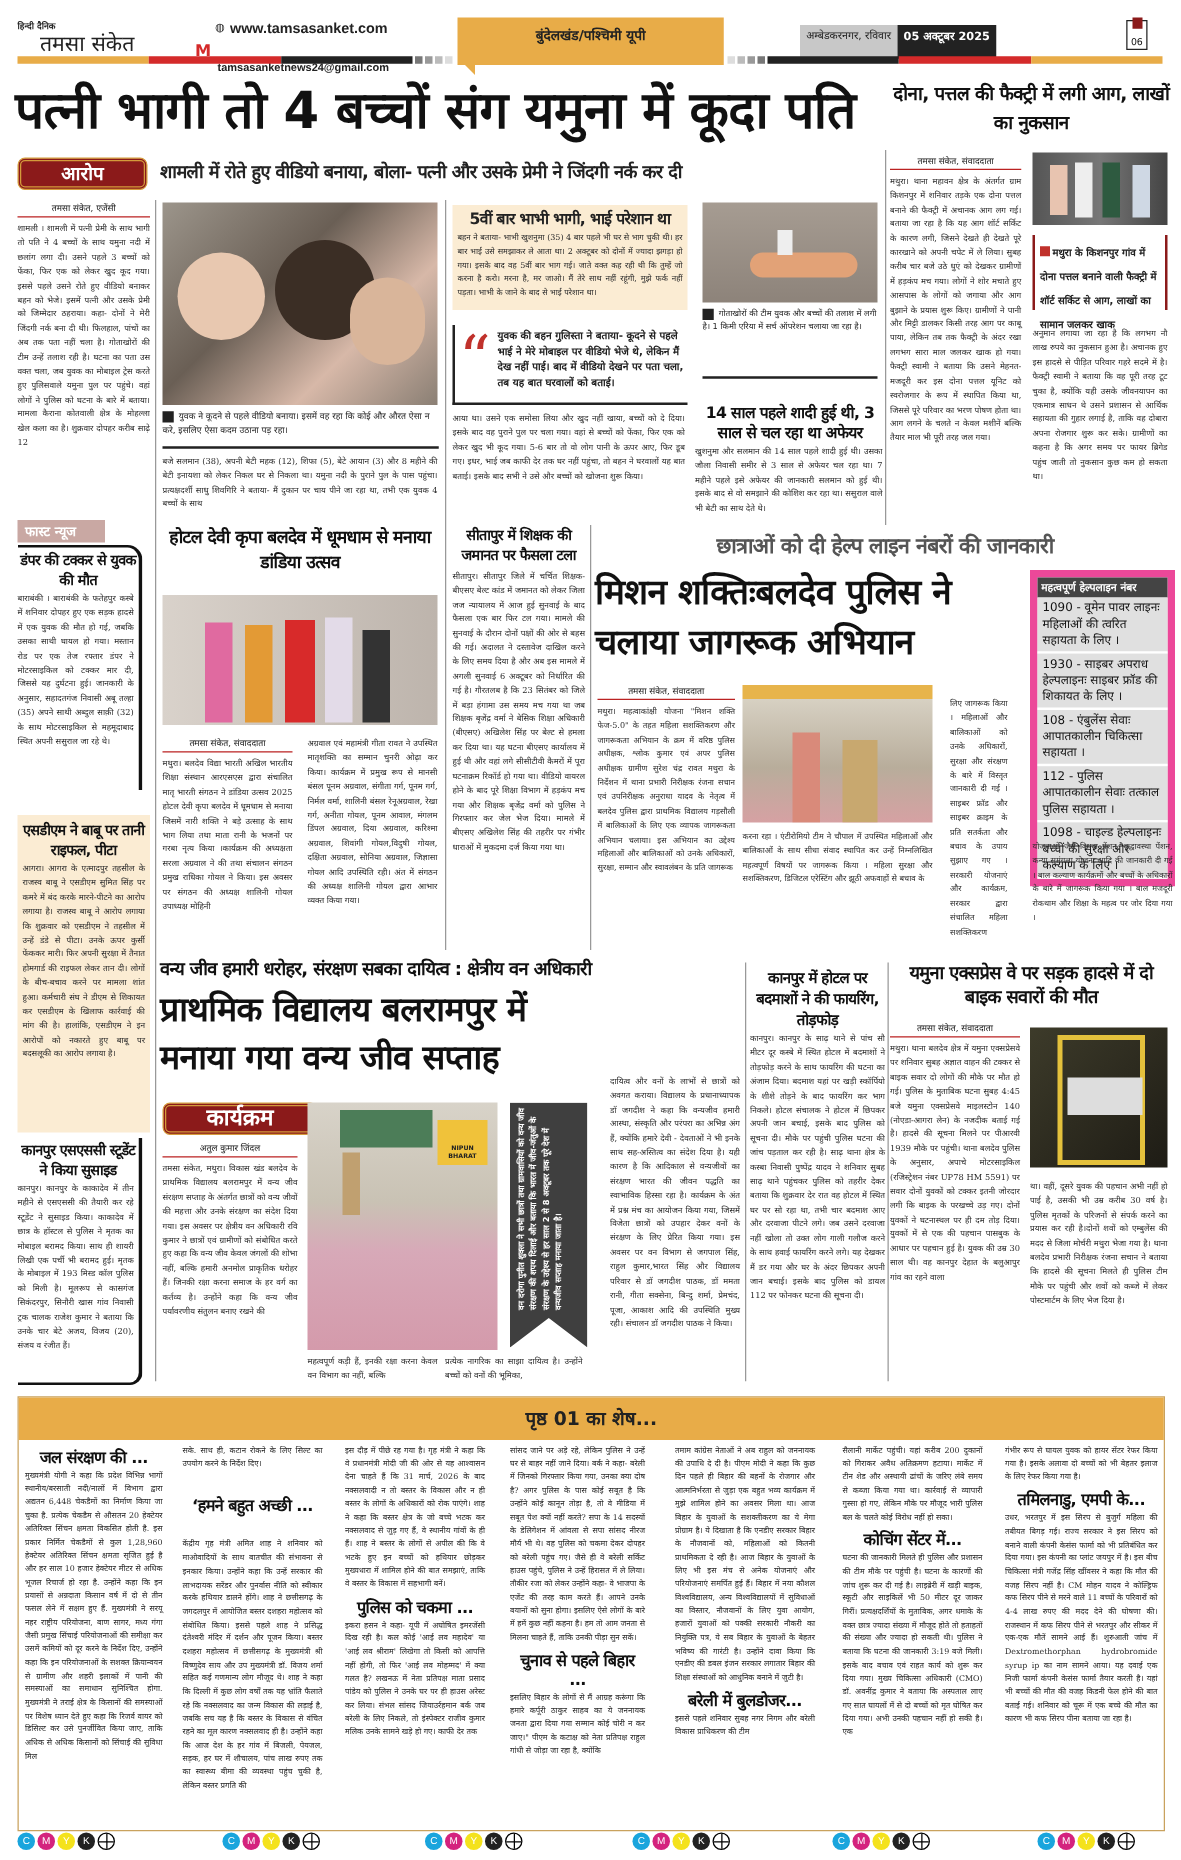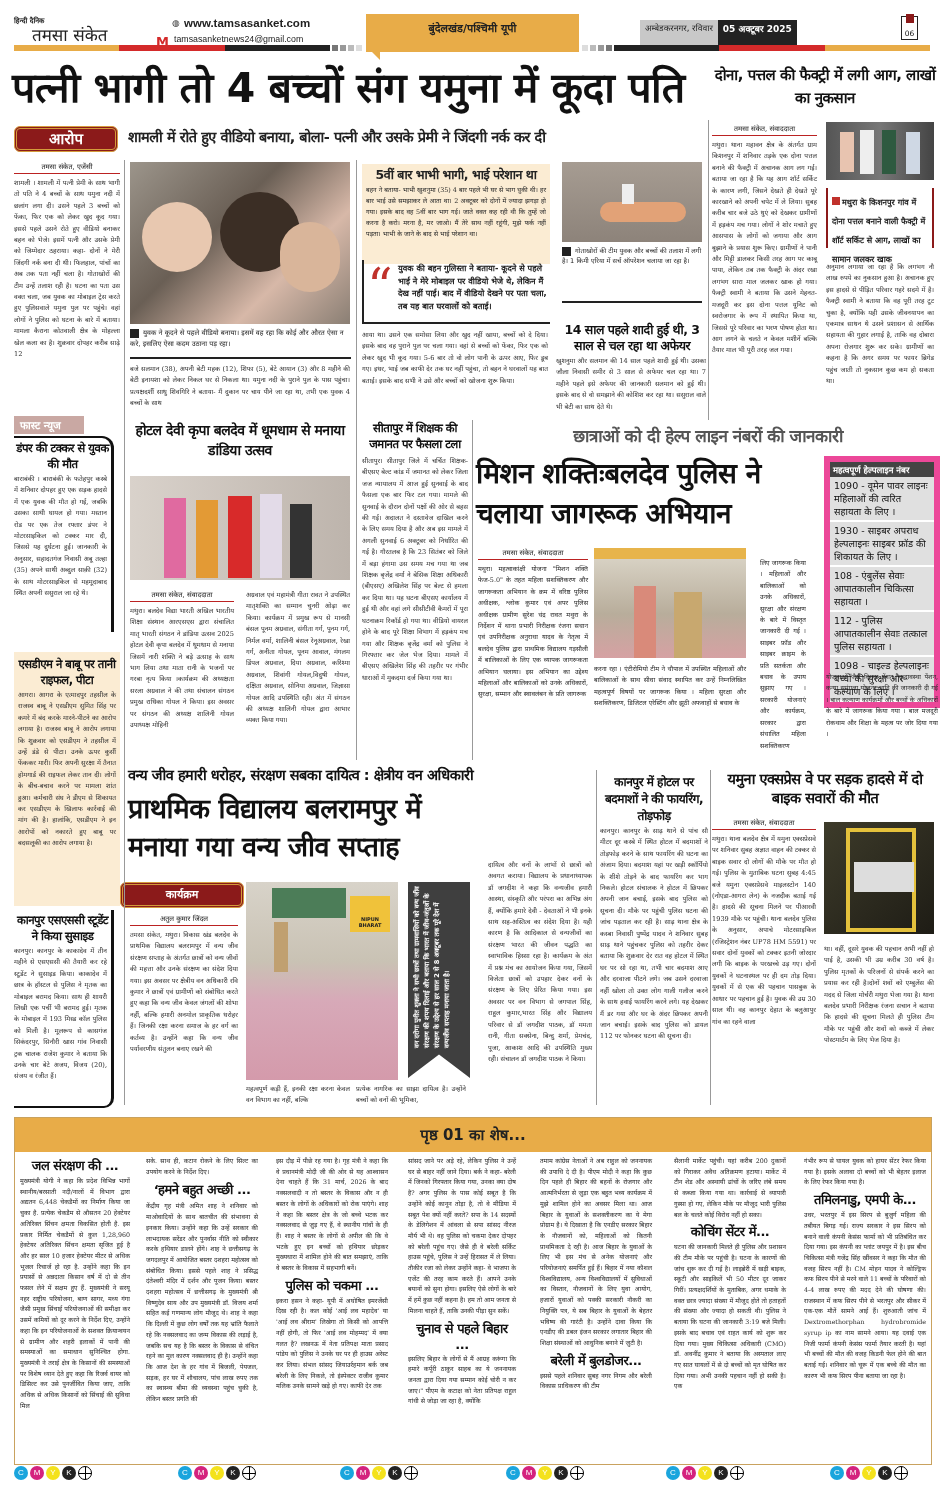--- a/index.html
+++ b/index.html
@@ -24,21 +24,21 @@
 </style>
 </head>
 <body>
 
 <div class="abs" style="left:14px;top:12px;width:348px;height:40px">
   <div style="position:absolute;left0;top:4px;font-size:7px;font-weight:bold;color:#222">हिन्दी दैनिक</div>
   <div style="position:absolute;left:18px;top:11px;font-size:17px;font-weight:normal;color:#222;font-family:'DejaVu Serif',serif">तमसा संकेत</div>
   <span style="position:absolute;left:142px;top:22px;font-size:13px;font-weight:bold;color:#d42a2a">M</span>
   <span style="position:absolute;left:158px;top:6px;font-size:9px;color:#222">◍</span>
   <div style="position:absolute;left:170px;top:5px;font-size:11.5px;font-weight:bold;font-family:'Liberation Sans',sans-serif;color:#222">www.tamsasanket.com</div>
-  <div style="position:absolute;left:160px;top:22px;font-size:8.8px;font-weight:normal;font-family:'Liberation Sans',sans-serif;color:#222">tamsasanketnews24@gmail.com</div>
+  <div style="position:absolute;left:160px;top:37px;font-size:8.8px;font-weight:bold;font-family:'Liberation Sans',sans-serif;color:#222">tamsasanketnews24@gmail.com</div>
 </div>
 <div class="abs strip" style="left:14px;top:45px;width:348px">
   <div style="flex:103;background:#e8ac48"></div>
     <div style="flex:104;background:#d42a2a"></div>
     <div style="flex:103;background:#222"></div>
   <div style="flex:6;background:#777;margin-left:2px"></div>
     <div style="flex:6;background:#999;margin-left:2px"></div>
     <div style="flex:6;background:#bbb;margin-left:2px"></div>
     <div style="flex:6;background:#ddd;margin-left:2px"></div>
 </div>
@@ -78,21 +78,21 @@
   <div style="position:absolute;left:90px;top:30px;width:80px;height:80px;border-radius:40px;background:#3b2e25"></div>
   <div style="position:absolute;left:12px;top:40px;width:70px;height:70px;border-radius:35px;background:#e8c8b0"></div>
   <div style="position:absolute;left:150px;top:60px;width:60px;height:70px;border-radius:30px;background:#d9b59a"></div>
 </div>
 <div class="abs cap" style="left:130px;top:328px;width:220px">
   <span class="capsq"></span><span>युवक ने कूदने से पहले वीडियो बनाया। इसमें वह रहा कि कोई और औरत ऐसा न करे, इसलिए ऐसा कदम उठाना पड़ रहा।</span>
 </div>
 <div class="hline" style="left:130px;top:357px;width:221px"></div>
 <div class="abs t" style="left:130px;top:364px;width:220px">बजे सलमान (38), अपनी बेटी महक (12), शिफा (5), बेटे आयान (3) और 8 महीने की बेटी इनायशा को लेकर निकल घर से निकला था। यमुना नदी के पुराने पुल के पास पहुंचा। प्रत्यक्षदर्शी साधु शिवगिरि ने बताया- मैं दुकान पर चाय पीने जा रहा था, तभी एक युवक 4 बच्चों के साथ</div>
 
-<div class="abs" style="left:362px;top:164px;width:188px;height:100px;background:#fbecd3">
+<div class="abs" style="left:362px;top:164px;width:188px;height:84px;background:#fbecd3">
   <div class="hd" style="font-size:12.5px;color:#222;margin-top:2px">5वीं बार भाभी भागी, भाई परेशान था</div>
   <div class="t" style="padding:2px 4px;font-size:6.4px;line-height:11px">बहन ने बताया- भाभी खुशनुमा (35) 4 बार पहले भी घर से भाग चुकी थी। हर बार भाई उसे समझाकर ले आता था। 2 अक्टूबर को दोनों में ज्यादा झगड़ा हो गया। इसके बाद वह 5वीं बार भाग गई। जाते वक्त कह रही थी कि तुम्हें जो करना है करो। मरना है, मर जाओ। मैं तेरे साथ नहीं रहूंगी, मुझे फर्क नहीं पड़ता। भाभी के जाने के बाद से भाई परेशान था।</div>
 </div>
 <div class="abs" style="left:362px;top:260px;width:188px;height:64px;border-left:2px solid #222;border-bottom:2px solid #222">
   <div style="position:absolute;left:3px;top:2px;font-size:50px;line-height:50px;color:#c0312b;font-family:'DejaVu Serif',serif">“</div>
   <div style="position:absolute;left:34px;top:2px;width:150px;font-size:8.2px;line-height:12.5px;font-weight:bold;color:#222">युवक की बहन गुलिस्ता ने बताया- कूदने से पहले भाई ने मेरे मोबाइल पर वीडियो भेजे थे, लेकिन मैं देख नहीं पाई। बाद में वीडियो देखने पर पता चला, तब यह बात घरवालों को बताई।</div>
 </div>
 <div class="abs t" style="left:362px;top:330px;width:186px">आया था। उसने एक समोसा लिया और खुद नहीं खाया, बच्चों को दे दिया। इसके बाद वह पुराने पुल पर चला गया। वहां से बच्चों को फेंका, फिर एक को लेकर खुद भी कूद गया। 5-6 बार तो वो लोग पानी के ऊपर आए, फिर डूब गए। इधर, भाई जब काफी देर तक घर नहीं पहुंचा, तो बहन ने घरवालों यह बात बताई। इसके बाद सभी ने उसे और बच्चों को खोजना शुरू किया।</div>
 
 <div class="abs photo" style="left:562px;top:162px;width:140px;height:80px;background:linear-gradient(180deg,#a69c92,#8d837a)">
@@ -172,21 +172,21 @@
   <div class="hl-item">1090 - वूमेन पावर लाइनः महिलाओं की त्वरित सहायता के लिए ।</div>
   <div class="hl-item">1930 - साइबर अपराध हेल्पलाइनः साइबर फ्रॉड की शिकायत के लिए ।</div>
   <div class="hl-item">108 - एंबुलेंस सेवाः आपातकालीन चिकित्सा सहायता ।</div>
   <div class="hl-item">112 - पुलिस आपातकालीन सेवाः तत्काल पुलिस सहायता ।</div>
   <div class="hl-item">1098 - चाइल्ड हेल्पलाइनः बच्चों की सुरक्षा और कल्याण के लिए ।</div>
 </div>
 <div class="abs t" style="left:826px;top:672px;width:112px;font-size:6.4px">योजनाओं जैसे विधवा पेंशन, वृद्धावस्था पेंशन, कन्या सुमंगला योजना आदि की जानकारी दी गई । बाल कल्याण कार्यक्रमों और बच्चों के अधिकारों के बारे में जागरूक किया गया । बाल मजदूरी रोकथाम और शिक्षा के महत्व पर जोर दिया गया ।</div>
 
 <div class="abs hd" style="left:128px;top:764px;width:470px;font-size:14.5px;text-align:left">वन्य जीव हमारी धरोहर, संरक्षण सबका दायित्व : क्षेत्रीय वन अधिकारी</div>
 <div class="abs hd" style="left:128px;top:790px;width:360px;font-size:27px;line-height:38px;text-align:left">प्राथमिक विद्यालय बलरामपुर में मनाया गया वन्य जीव सप्ताह</div>
-<div class="abs kicker" style="left:120px;top:882px;width:124px;height:26px;font-size:11px;line-height:20px">
+<div class="abs kicker" style="left:130px;top:882px;width:124px;height:26px;font-size:18px;line-height:20px">
   <span>कार्यक्रम</span>
 </div>
 <div class="abs" style="left:130px;top:914px;width:108px">
   <div class="byline">अतुल कुमार जिंदल</div>
   <div class="t">तमसा संकेत, मथुरा। विकास खंड बलदेव के प्राथमिक विद्यालय बलरामपुर में वन्य जीव संरक्षण सप्ताह के अंतर्गत छात्रों को वन्य जीवों की महत्ता और उनके संरक्षण का संदेश दिया गया। इस अवसर पर क्षेत्रीय वन अधिकारी रवि कुमार ने छात्रों एवं ग्रामीणों को संबोधित करते हुए कहा कि वन्य जीव केवल जंगलों की शोभा नहीं, बल्कि हमारी अनमोल प्राकृतिक धरोहर हैं। जिनकी रक्षा करना समाज के हर वर्ग का कर्तव्य है। उन्होंने कहा कि वन्य जीव पर्यावरणीय संतुलन बनाए रखने की</div>
 </div>
 <div class="abs photo" style="left:246px;top:882px;width:152px;height:198px;background:linear-gradient(180deg,#d8d3c9 0,#c9c2b4 40%,#d7a9b8 60%,#d49aab)">
   <div style="position:absolute;left:26px;top:6px;width:74px;height:30px;background:#4c7d58"></div>
   <div style="position:absolute;left:104px;top:14px;width:40px;height:36px;background:#f0c23a;font-size:5px;font-weight:bold;text-align:center;padding-top:20px;color:#222">NIPUN BHARAT</div>
   <div style="position:absolute;left:28px;top:40px;width:14px;height:50px;background:#c0a070"></div>
@@ -224,21 +224,21 @@
     <span style="font-size:15px;font-weight:bold;line-height:34px;color:#222">पृष्ठ 01 का शेष...</span>
   </div>
 </div>
 
 <div class="abs" style="left:20px;top:1156px;width:110px">
   <div class="hd" style="font-size:13px;margin-bottom:2px">जल संरक्षण की ...</div>
   <div class="t" style="font-size:6.3px;line-height:10.7px">मुख्यमंत्री योगी ने कहा कि प्रदेश विभिन्न भागों स्थानीय/बरसाती नदी/नालों में विभाग द्वारा अद्यतन 6,448 चेकडैमों का निर्माण किया जा चुका है. प्रत्येक चेकडैम से औसतन 20 हेक्टेयर अतिरिक्त सिंचन क्षमता विकसित होती है. इस प्रकार निर्मित चेकडैमों से कुल 1,28,960 हेक्टेयर अतिरिक्त सिंचन क्षमता सृजित हुई है और हर साल 10 हजार हेक्टेयर मीटर से अधिक भूजल रिचार्ज हो रहा है. उन्होंने कहा कि इन प्रयासों से अन्नदाता किसान वर्ष में दो से तीन फसल लेने में सक्षम हुए हैं. मुख्यमंत्री ने सरयू नहर राष्ट्रीय परियोजना, बाण सागर, मध्य गंगा जैसी प्रमुख सिंचाई परियोजनाओं की समीक्षा कर उसमें कमियों को दूर करने के निर्देश दिए, उन्होंने कहा कि इन परियोजनाओं के सशक्त क्रियान्वयन से ग्रामीण और शहरी इलाकों में पानी की समस्याओं का समाधान सुनिश्चित होगा. मुख्यमंत्री ने तराई क्षेत्र के किसानों की समस्याओं पर विशेष ध्यान देते हुए कहा कि रिजर्व वायर को डिसिल्ट कर उसे पुनर्जीवित किया जाए, ताकि अधिक से अधिक किसानों को सिंचाई की सुविधा मिल</div>
 </div>
 <div class="abs" style="left:146px;top:1156px;width:112px">
   <div class="t" style="font-size:6.3px;line-height:10.7px">सके. साथ ही, कटान रोकने के लिए सिल्ट का उपयोग करने के निर्देश दिए।</div>
-  <div class="hd" style="font-size:13px;margin:3px 0">‘हमने बहुत अच्छी ...</div>
+  <div class="hd" style="font-size:13px;margin:18px 0">‘हमने बहुत अच्छी ...</div>
   <div class="t" style="font-size:6.3px;line-height:10.7px">केंद्रीय गृह मंत्री अमित शाह ने शनिवार को माओवादियों के साथ बातचीत की संभावना से इनकार किया। उन्होंने कहा कि उन्हें सरकार की लाभदायक सरेंडर और पुनर्वास नीति को स्वीकार करके हथियार डालने होंगे। शाह ने छत्तीसगढ़ के जगदलपुर में आयोजित बस्तर दशहरा महोत्सव को संबोधित किया। इससे पहले शाह ने प्रसिद्ध दंतेश्वरी मंदिर में दर्शन और पूजन किया। बस्तर दशहरा महोत्सव में छत्तीसगढ़ के मुख्यमंत्री श्री विष्णुदेव साय और उप मुख्यमंत्री डॉ. विजय शर्मा सहित कई गणमान्य लोग मौजूद थे। शाह ने कहा कि दिल्ली में कुछ लोग वर्षों तक यह भ्रांति फैलाते रहे कि नक्सलवाद का जन्म विकास की लड़ाई है, जबकि सच यह है कि बस्तर के विकास से वंचित रहने का मूल कारण नक्सलवाद ही है। उन्होंने कहा कि आज देश के हर गांव में बिजली, पेयजल, सड़क, हर घर में शौचालय, पांच लाख रुपए तक का स्वास्थ्य बीमा की व्यवस्था पहुंच चुकी है, लेकिन बस्तर प्रगति की</div>
 </div>
 <div class="abs" style="left:276px;top:1156px;width:112px">
   <div class="t" style="font-size:6.3px;line-height:10.7px">इस दौड़ में पीछे रह गया है। गृह मंत्री ने कहा कि वे प्रधानमंत्री मोदी जी की ओर से यह आश्वासन देना चाहते हैं कि 31 मार्च, 2026 के बाद नक्सलवादी न तो बस्तर के विकास और न ही बस्तर के लोगों के अधिकारों को रोक पाएंगे। शाह ने कहा कि बस्तर क्षेत्र के जो बच्चे भटक कर नक्सलवाद से जुड़ गए हैं, वे स्थानीय गांवों के ही हैं। शाह ने बस्तर के लोगों से अपील की कि वे भटके हुए इन बच्चों को हथियार छोड़कर मुख्यधारा में शामिल होने की बात समझाएं, ताकि वे बस्तर के विकास में सहभागी बनें।</div>
   <div class="hd" style="font-size:13px;margin:2px 0">पुलिस को चकमा ...</div>
   <div class="t" style="font-size:6.3px;line-height:10.7px">इकरा हसन ने कहा- यूपी में अघोषित इमरजेंसी दिख रही है। कल कोई 'आई लव महादेव' या 'आई लव श्रीराम' लिखेगा तो किसी को आपत्ति नहीं होगी, तो फिर 'आई लव मोहम्मद' में क्या गलत है? लखनऊ में नेता प्रतिपक्ष माता प्रसाद पांडेय को पुलिस ने उनके घर पर ही हाउस अरेस्ट कर लिया। संभल सांसद जियाउर्रहमान बर्क जब बरेली के लिए निकले, तो इंस्पेक्टर राजीव कुमार मलिक उनके सामने खड़े हो गए। काफी देर तक</div>
 </div>
 <div class="abs" style="left:408px;top:1156px;width:108px">
   <div class="t" style="font-size:6.3px;line-height:10.7px">सांसद जाने पर अड़े रहे, लेकिन पुलिस ने उन्हें घर से बाहर नहीं जाने दिया। बर्क ने कहा- बरेली में जिनको गिरफ्तार किया गया, उनका क्या दोष है? अगर पुलिस के पास कोई सबूत है कि उन्होंने कोई कानून तोड़ा है, तो वे मीडिया में सबूत पेश क्यों नहीं करते? सपा के 14 सदस्यों के डेलिगेशन में आंवला से सपा सांसद नीरज मौर्य भी थे। वह पुलिस को चकमा देकर दोपहर को बरेली पहुंच गए। जैसे ही वे बरेली सर्किट हाउस पहुंचे, पुलिस ने उन्हें हिरासत में ले लिया। तौकीर रजा को लेकर उन्होंने कहा- वे भाजपा के एजेंट की तरह काम करते हैं। आपने उनके बयानों को सुना होगा। इसलिए ऐसे लोगों के बारे में हमें कुछ नहीं कहना है। हम तो आम जनता से मिलना चाहते हैं, ताकि उनकी पीड़ा सुन सकें।</div>
   <div class="hd" style="font-size:13px;margin:2px 0">चुनाव से पहले बिहार ...</div>

